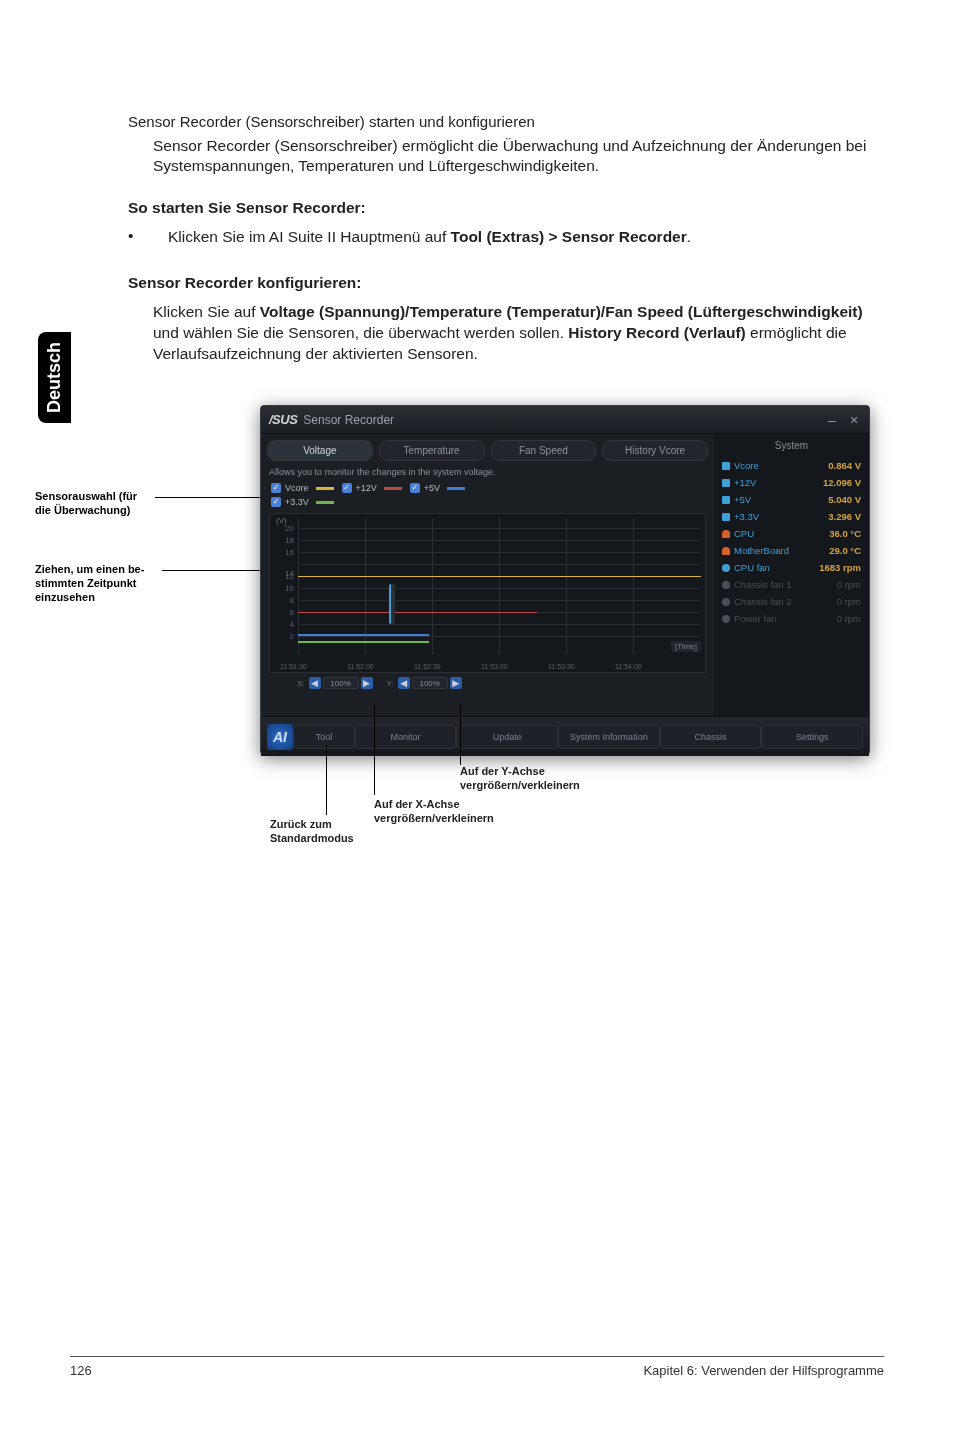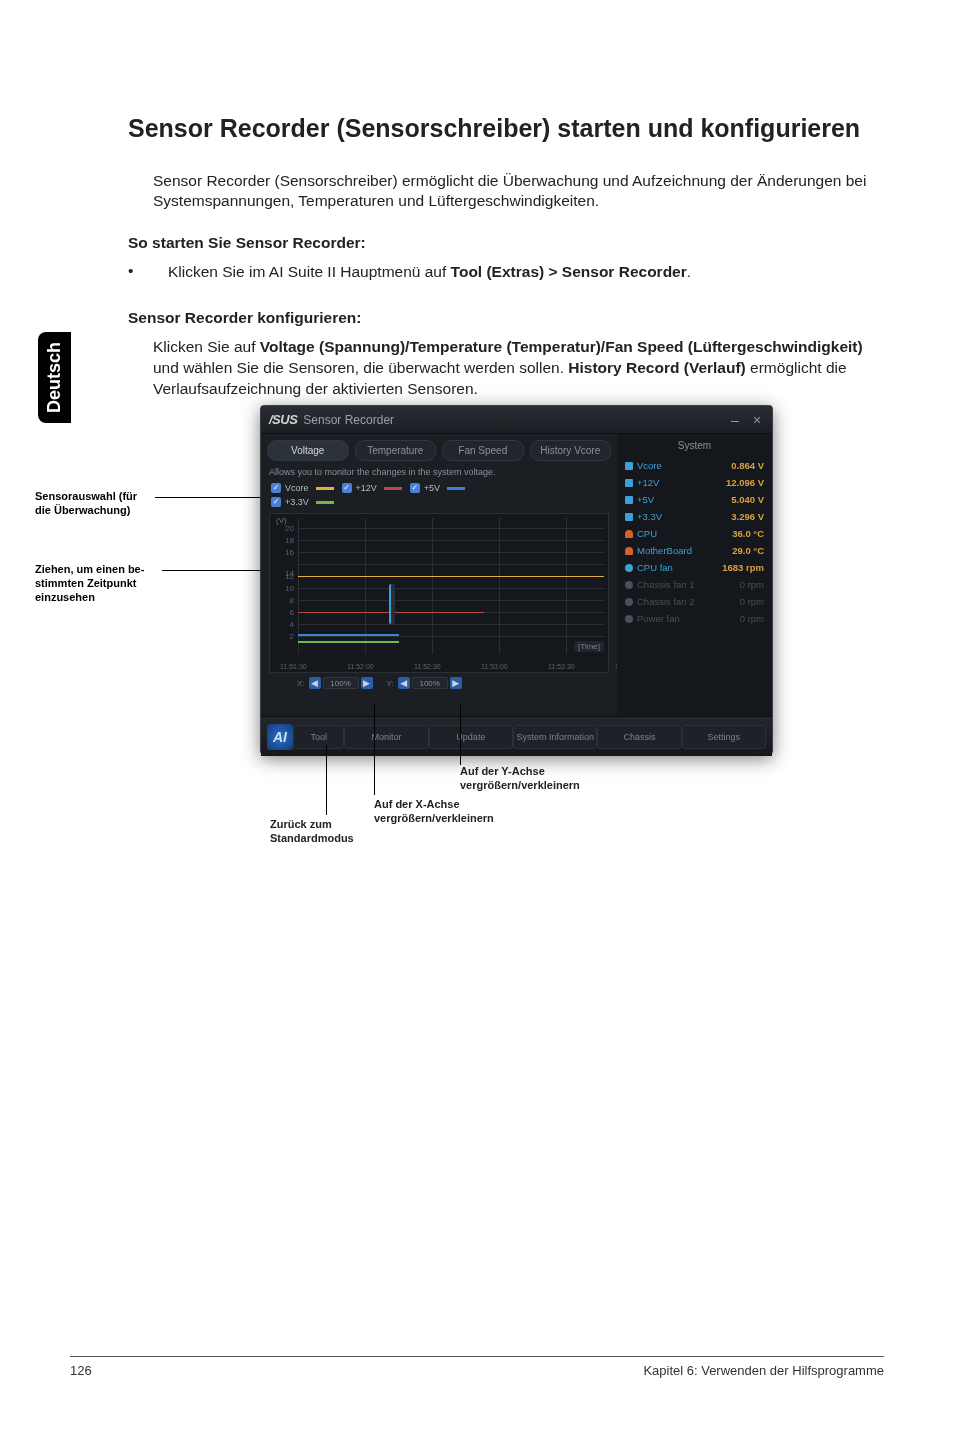--- a/index.html
+++ b/index.html
@@ -25,23 +25,23 @@
     transform: rotate(180deg);
     border-radius: 0 8px 8px 0;
   }
   .content {
     position: absolute;
     left: 128px;
     top: 112px;
     width: 760px;
   }
   .h1 {
-    font-size: 25px;
-    font-weight: bold;
-    margin-bottom: 26px;
+    font-size: 15px;
+    font-weight: normal;
+    margin-bottom: 4px;
     line-height: 1.3;
   }
   .para {
     font-size: 15.5px;
     line-height: 1.35;
     margin-bottom: 14px;
     margin-left: 25px;
   }
   .bold { font-weight: bold; }
   .sub { font-size: 15.5px; font-weight: bold; margin-top: 22px; margin-bottom: 10px; }
@@ -73,21 +73,21 @@
     position: absolute;
     background: #000;
     width: 1px;
   }
 
   
   .app {
     position: absolute;
     left: 130px;
     top: 0;
-    width: 513px;
+    width: 610px;
     height: 350px;
     background: #1b1e23;
     border: 1px solid #3a3f46;
     border-radius: 4px;
     box-shadow: 0 4px 18px rgba(0,0,0,0.5);
     font-family: Arial, sans-serif;
   }
   .titlebar {
     height: 28px;
     display: flex;

